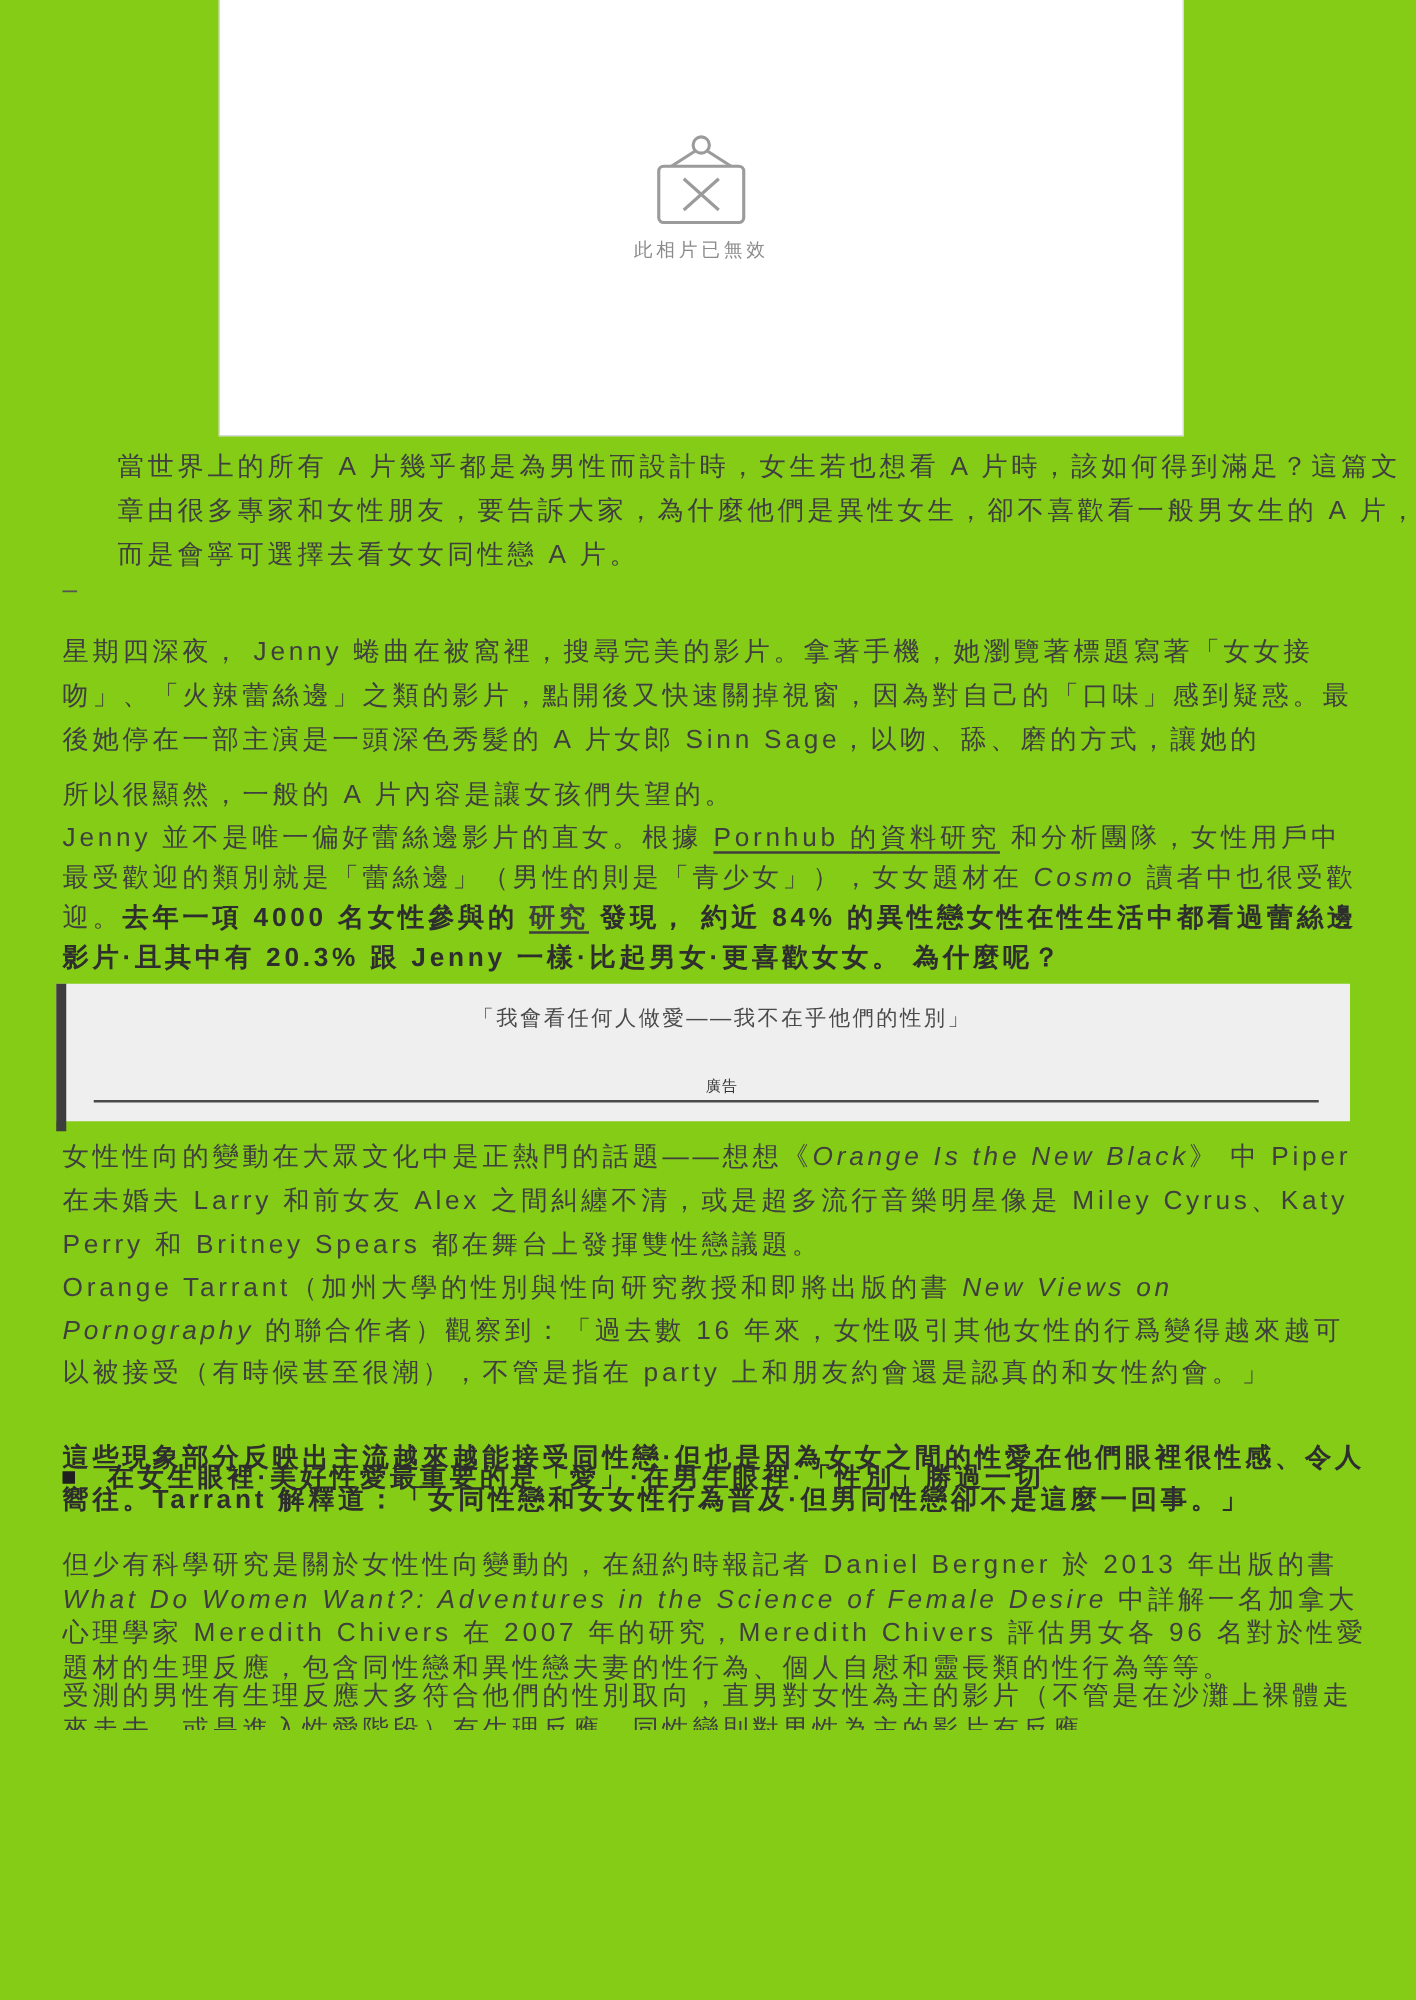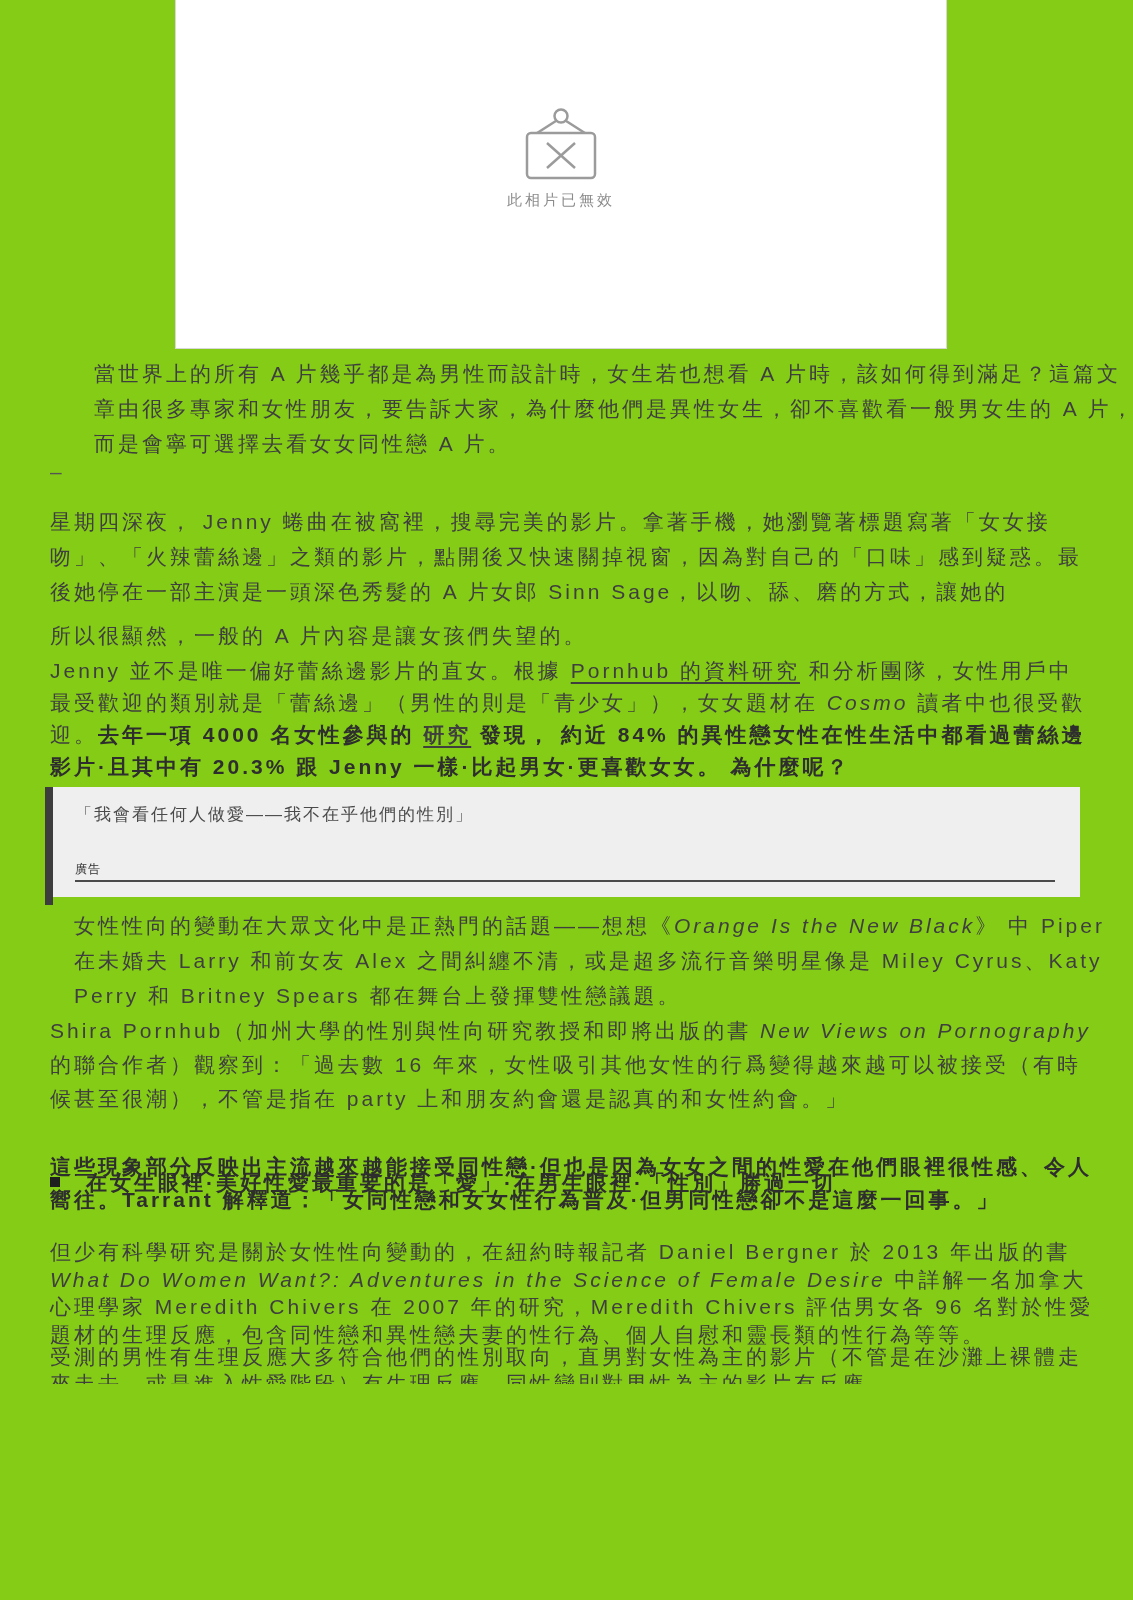--- a/index.html
+++ b/index.html
@@ -22,21 +22,21 @@
   .seg-u{text-decoration:underline;text-underline-offset:4px;}
   .seg-link{text-decoration:underline;text-underline-offset:4px;color:#3f3f3f;cursor:pointer;}
   .p-dash{font-size:21px;color:#555;}
   .p-bullet{display:flex;align-items:flex-start;}
   .bullet-square{flex:0 0 auto;width:10px;height:10px;background:#1f1f1f;
                  margin:10px 26px 0 0;display:inline-block;}
   .p-clip{overflow:hidden;}
 
   
   .quote-block{position:absolute;left:45px;top:787px;width:1035px;height:110px;
-               background:#efefef;box-sizing:border-box;padding:16px 0 0 30px;}
+               background:#efefef;box-sizing:border-box;padding:16px 0 0 30px;text-align:center;}
   .quote-bar{position:absolute;left:0;top:0;width:8px;height:118px;background:#3d3d3d;}
   .quote-text{margin:0;font-size:17px;letter-spacing:2px;color:#4a4a4a;}
   .ad-label{margin-top:35px;font-size:12px;letter-spacing:1px;color:#333333;}
   .ad-divider{width:980px;border-top:2px solid #4a4a4a;margin-top:2px;}
 </style>
 </head>
 <body>
 
 <div class="page">
 
@@ -51,22 +51,22 @@
     </svg>
     <div class="photo-caption">此相片已無效</div>
   </div>
 
   <div id="article-body">
       <p class="article-p" style="top: 356px; line-height: 35px; margin-left: 44px;"><span><span>當世界上的所有 A 片幾乎都是為男性而設計時，女生若也想看 A 片時，該如何得到滿足？這篇文章由很多專家和女性朋友，要告訴大家，為什麼他們是異性女生，卻不喜歡看一般男女生的 A 片，而是會寧可選擇去看女女同性戀 A 片。</span></span></p>
       <p class="article-p p-dash" style="top: 461px; line-height: 22px;"><span><span>–</span></span></p>
       <p class="article-p" style="top: 504px; line-height: 35px;"><span><span>星期四深夜， Jenny 蜷曲在被窩裡，搜尋完美的影片。拿著手機，她瀏覽著標題寫著「女女接吻」、「火辣蕾絲邊」之類的影片，點開後又快速關掉視窗，因為對自己的「口味」感到疑惑。最後她停在一部主演是一頭深色秀髮的 A 片女郎 Sinn Sage，以吻、舔、磨的方式，讓她的</span></span></p>
       <p class="article-p" style="top: 619px; line-height: 33px;"><span><span>所以很顯然，一般的 A 片內容是讓女孩們失望的。</span></span></p>
       <p class="article-p" style="top: 655px; line-height: 32px;"><span><span>Jenny 並不是唯一偏好蕾絲邊影片的直女。根據 </span><span class="seg-u seg-link">Pornhub 的資料研究</span><span> 和分析團隊，女性用戶中最受歡迎的類別就是「蕾絲邊」（男性的則是「青少女」），女女題材在 </span><span class="seg-i">Cosmo</span><span> 讀者中也很受歡迎。</span><span class="seg-b">去年一項 4000 名女性參與的 </span><span class="seg-b seg-u seg-link">研究</span><span class="seg-b"> 發現， 約近 84% 的異性戀女性在性生活中都看過蕾絲邊影片·且其中有 20.3% 跟 Jenny 一樣·比起男女·更喜歡女女。 為什麼呢？</span></span></p>
-      <p class="article-p" style="top: 908px; line-height: 35px; margin-left: 24px;"><span><span>女性性向的變動在大眾文化中是正熱門的話題——想想《</span><span class="seg-i">Orange Is the New Black</span><span>》 中 Piper 在未婚夫 Larry 和前女友 Alex 之間糾纏不清，或是超多流行音樂明星像是 Miley Cyrus、Katy Perry 和 Britney Spears 都在舞台上發揮雙性戀議題。</span></span></p>
-      <p class="article-p" style="top: 1014px; line-height: 34px;"><span><span>Shira Pornhub（加州大學的性別與性向研究教授和即將出版的書 </span><span class="seg-i">New Views on Pornography</span><span> 的聯合作者）觀察到：「過去數 16 年來，女性吸引其他女性的行爲變得越來越可以被接受（有時候甚至很潮），不管是指在 party 上和朋友約會還是認真的和女性約會。」</span></span></p>
+      <p class="article-p" style="top: 908px; line-height: 35px;"><span><span>女性性向的變動在大眾文化中是正熱門的話題——想想《</span><span class="seg-i">Orange Is the New Black</span><span>》 中 Piper 在未婚夫 Larry 和前女友 Alex 之間糾纏不清，或是超多流行音樂明星像是 Miley Cyrus、Katy Perry 和 Britney Spears 都在舞台上發揮雙性戀議題。</span></span></p>
+      <p class="article-p" style="top: 1014px; line-height: 34px;"><span><span>Orange Tarrant（加州大學的性別與性向研究教授和即將出版的書 </span><span class="seg-i">New Views on Pornography</span><span> 的聯合作者）觀察到：「過去數 16 年來，女性吸引其他女性的行爲變得越來越可以被接受（有時候甚至很潮），不管是指在 party 上和朋友約會還是認真的和女性約會。」</span></span></p>
       <p class="article-p p-bullet" style="top: 1167px; line-height: 31px;">
         <span class="bullet-square"></span>
         <span><span class="seg-b">在女生眼裡·美好性愛最重要的是「愛」·在男生眼裡·「性別」勝過一切</span></span>
       </p>
       <p class="article-p" style="top: 1150px; line-height: 33px;"><span><span class="seg-b">這些現象部分反映出主流越來越能接受同性戀·但也是因為女女之間的性愛在他們眼裡很性感、令人嚮往。Tarrant 解釋道：「女同性戀和女女性行為普及·但男同性戀卻不是這麼一回事。」</span></span></p>
       <p class="article-p" style="top: 1238px; line-height: 27.5px;"><span><span>但少有科學研究是關於女性性向變動的，在紐約時報記者 Daniel Bergner 於 2013 年出版的書 </span><span class="seg-i">What Do Women Want?: Adventures in the Science of Female Desire</span><span> 中詳解一名加拿大心理學家 Meredith Chivers 在 2007 年的研究，Meredith Chivers 評估男女各 96 名對於性愛題材的生理反應，包含同性戀和異性戀夫妻的性行為、個人自慰和靈長類的性行為等等。</span></span></p>
       <p class="article-p p-clip" style="top: 1343px; line-height: 27px; height: 41px;"><span><span>受測的男性有生理反應大多符合他們的性別取向，直男對女性為主的影片（不管是在沙灘上裸體走來走去，或是進入性愛階段）有生理反應，同性戀則對男性為主的影片有反應。</span></span></p>
     </div>
 
   <div class="quote-block">

